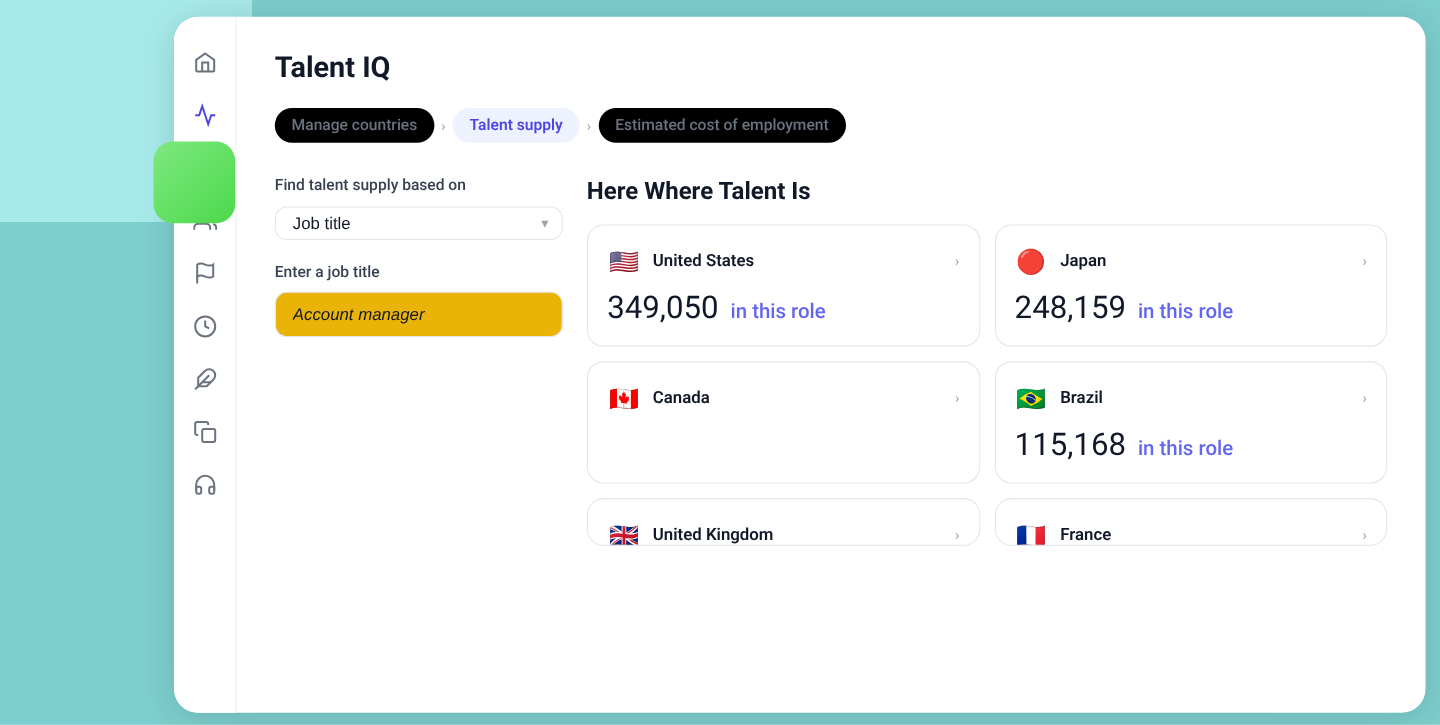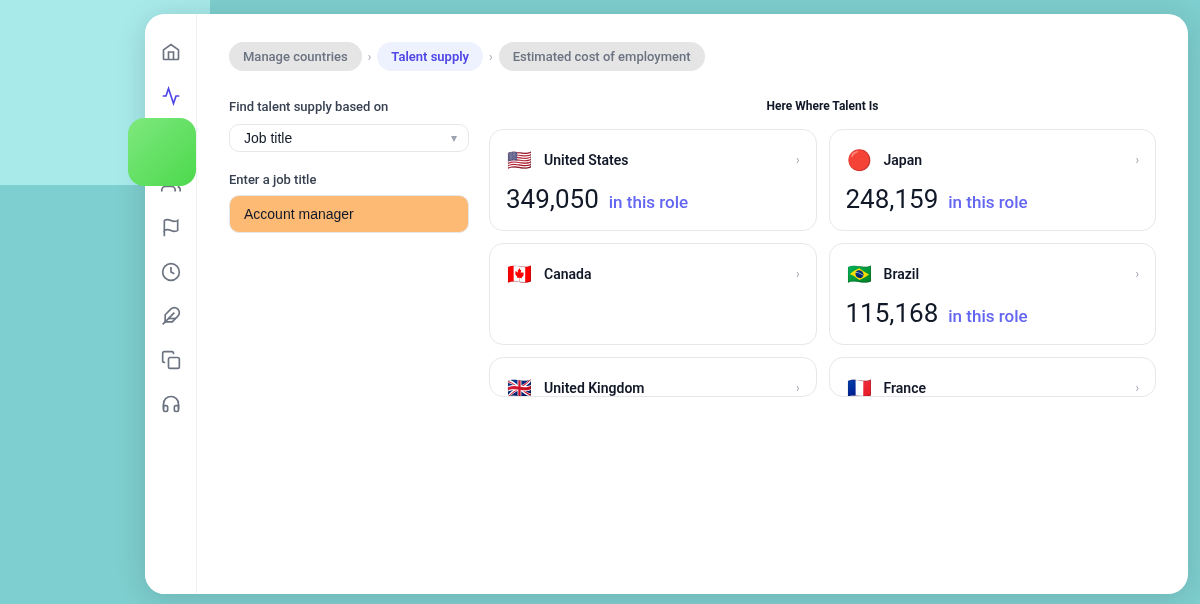--- a/index.html
+++ b/index.html
@@ -96,21 +96,21 @@
       gap: 6px;
       margin-bottom: 28px;
     }
 
     .breadcrumb-item {
       padding: 7px 14px;
       border-radius: 20px;
       font-size: 13px;
       font-weight: 500;
       cursor: pointer;
-      background: #e5e5e5;
+      background: #000000;
       color: #6b7280;
     }
 
     .breadcrumb-item.active {
       background: #eef2ff;
       color: #4f46e5;
       font-weight: 600;
       text-align: right;
     }
 
@@ -177,30 +177,30 @@
     }
 
     .text-input {
       width: 100%;
       padding: 10px 14px;
       border: 1.5px solid #e5e7eb;
       border-radius: 10px;
       font-size: 14px;
       color: #111827;
       outline: none;
-      background: #fdba74;
+      background: #eab308;
+      font-style: italic;
     }
 
     
     .section-title {
-      font-size: 12px;
+      font-size: 20px;
       font-weight: 700;
       color: #111827;
       margin-bottom: 16px;
-      text-align: center;
     }
 
     
     .cards-grid {
       display: grid;
       grid-template-columns: 1fr 1fr;
       gap: 12px;
     }
 
     .country-card {
@@ -319,20 +319,21 @@
     <div class="sidebar-icon">
       <svg width="20" height="20" viewBox="0 0 24 24" fill="none" stroke="currentColor" stroke-width="2">
         <path d="M3 18v-6a9 9 0 0118 0v6"></path>
         <path d="M21 19a2 2 0 01-2 2h-1a2 2 0 01-2-2v-3a2 2 0 012-2h3zM3 19a2 2 0 002 2h1a2 2 0 002-2v-3a2 2 0 00-2-2H3z"></path>
       </svg>
     </div>
   </div>
 
   <div class="content">
 
+    <h1 class="page-title">Talent IQ</h1>
 
     <div class="breadcrumb">
       <div class="breadcrumb-item">Manage countries</div>
       <span class="breadcrumb-arrow">›</span>
       <div class="breadcrumb-item active">Talent supply</div>
       <span class="breadcrumb-arrow">›</span>
       <div class="breadcrumb-item">Estimated cost of employment</div>
     </div>
 
     <div class="two-col">

